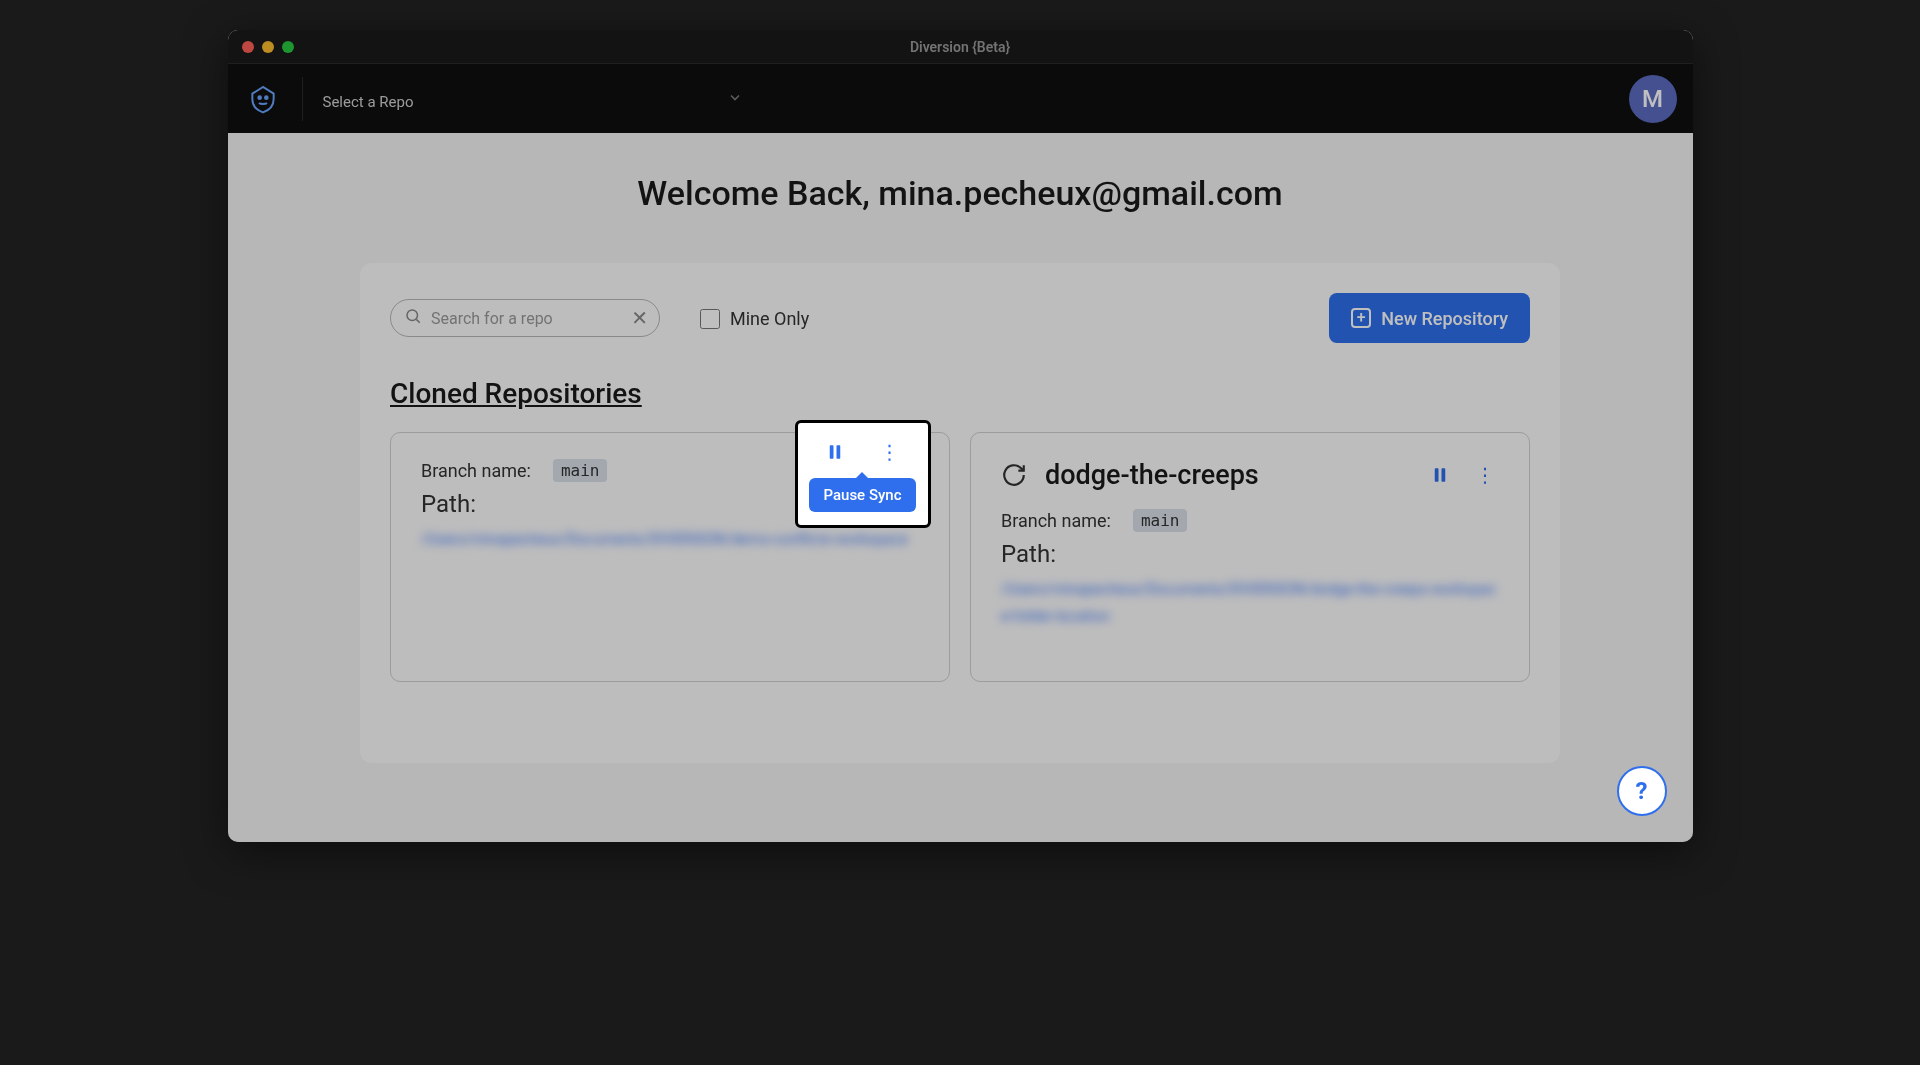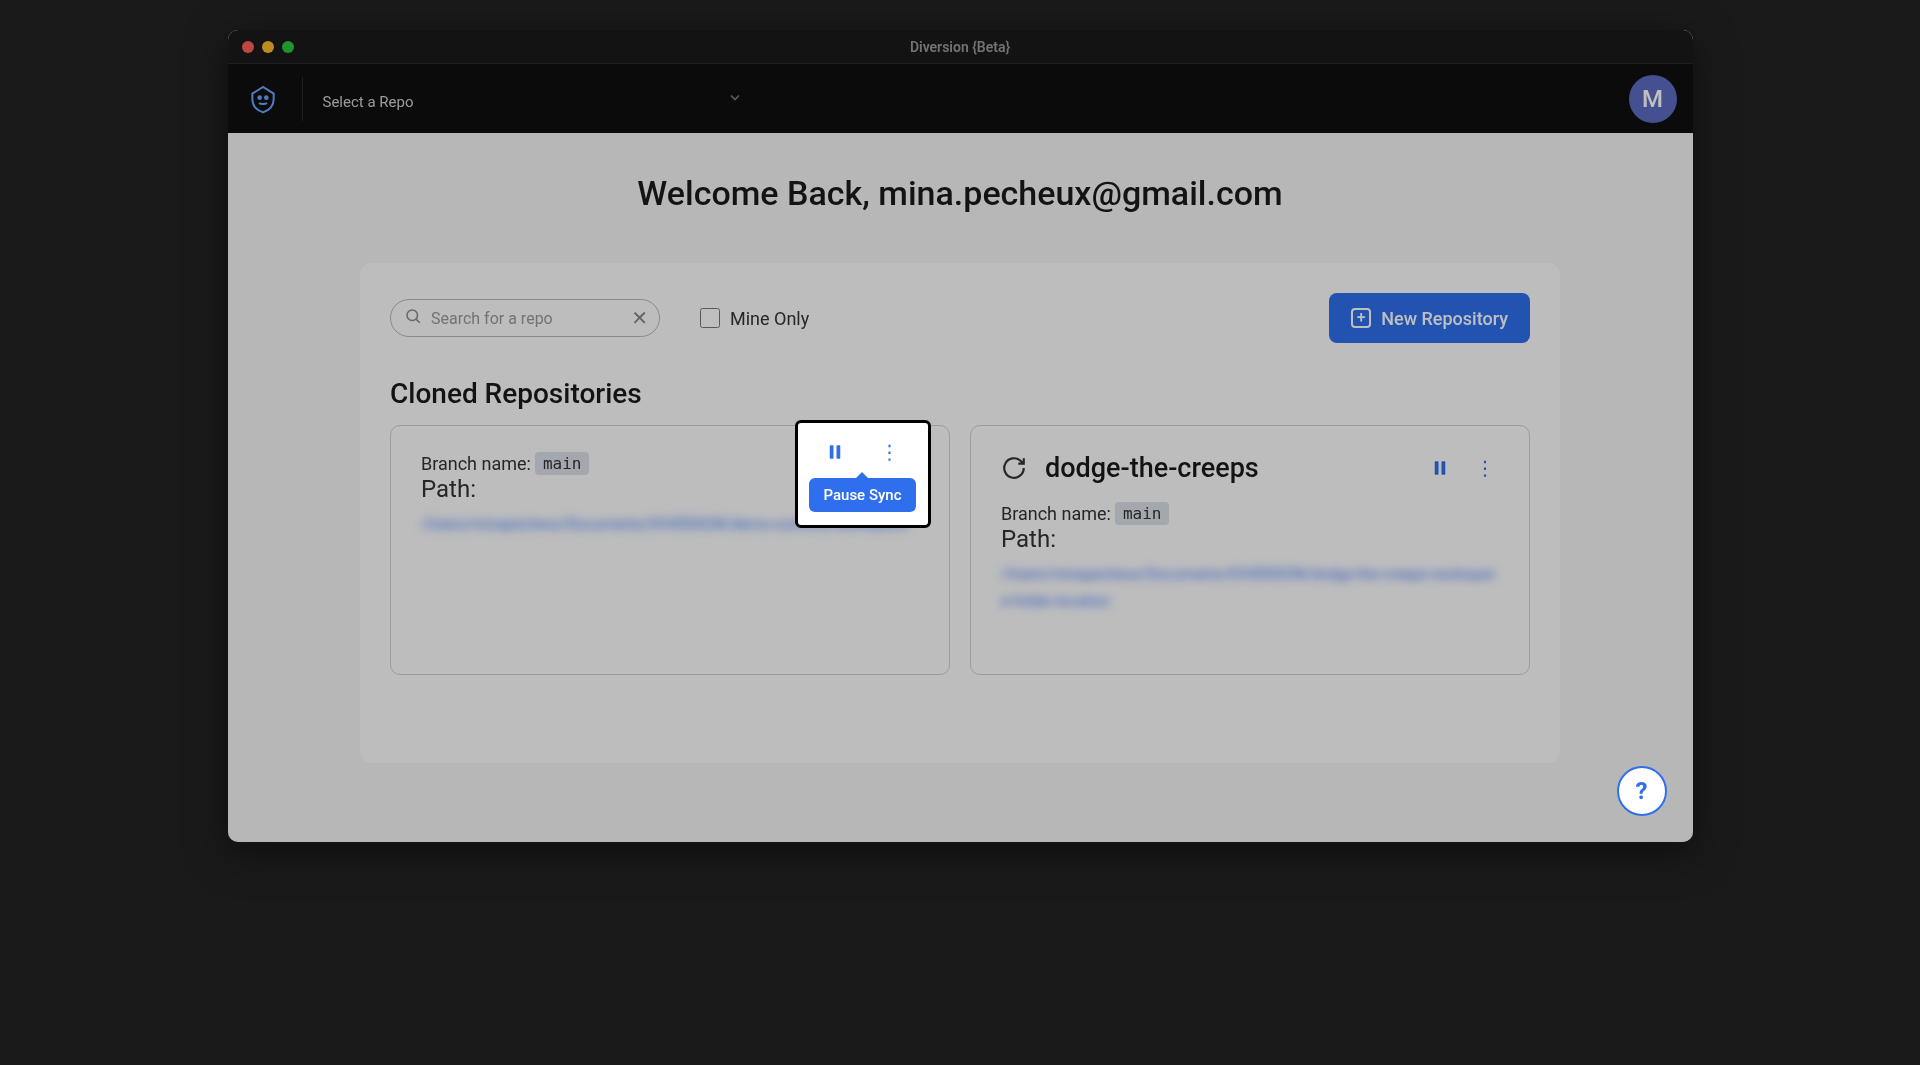--- a/index.html
+++ b/index.html
@@ -169,21 +169,21 @@
     position: absolute;
     top: 50%;
     transform: translateY(-50%);
     color: #888;
     font-size: 18px;
   }
   .search-ic { left: 14px; }
   .clear-ic { right: 12px; font-size: 20px; cursor: pointer; }
   .mineonly {
     display: flex;
-    align-items: flex-start;
+    align-items: flex-end;
     gap: 10px;
     font-size: 18px;
     color: #333;
   }
   .mineonly input {
     width: 20px;
     height: 20px;
     accent-color: #2f6fed;
   }
   .new-repo-btn {
@@ -208,21 +208,22 @@
     height: 20px;
     align-items: center;
     justify-content: center;
     font-size: 16px;
     line-height: 1;
   }
   .section-title {
     font-size: 28px;
     font-weight: 500;
     color: #1a1a1a;
-    margin-bottom: 15px;
+    margin-bottom: 22px;
+    text-decoration: underline;
   }
   .cards {
     display: flex;
     gap: 20px;
   }
   .card {
     flex: 1;
     border: 1.5px solid #d0d0d0;
     border-radius: 10px;
     padding: 26px 30px;
@@ -259,24 +260,24 @@
     padding: 4px;
     display: inline-flex;
     align-items: center;
     justify-content: center;
   }
   .pause-btn svg { color: #2f6fed; }
   .menu-btn { color: #2f6fed; font-size: 20px; }
   .branch-line {
     font-size: 18px;
     color: #333;
-    margin-bottom: 0;
-    display: flex;
-    align-items: center;
-    gap: 4px;
+    margin-bottom: 8px;
+    display: flex;
+    align-items: center;
+    gap: 22px;
   }
   .branch-chip {
     background: #d9e0e8;
     color: #333;
     padding: 2px 8px;
     border-radius: 4px;
     font-family: ui-monospace, Menlo, Consolas, monospace;
     font-size: 16px;
   }
   .path-label {

